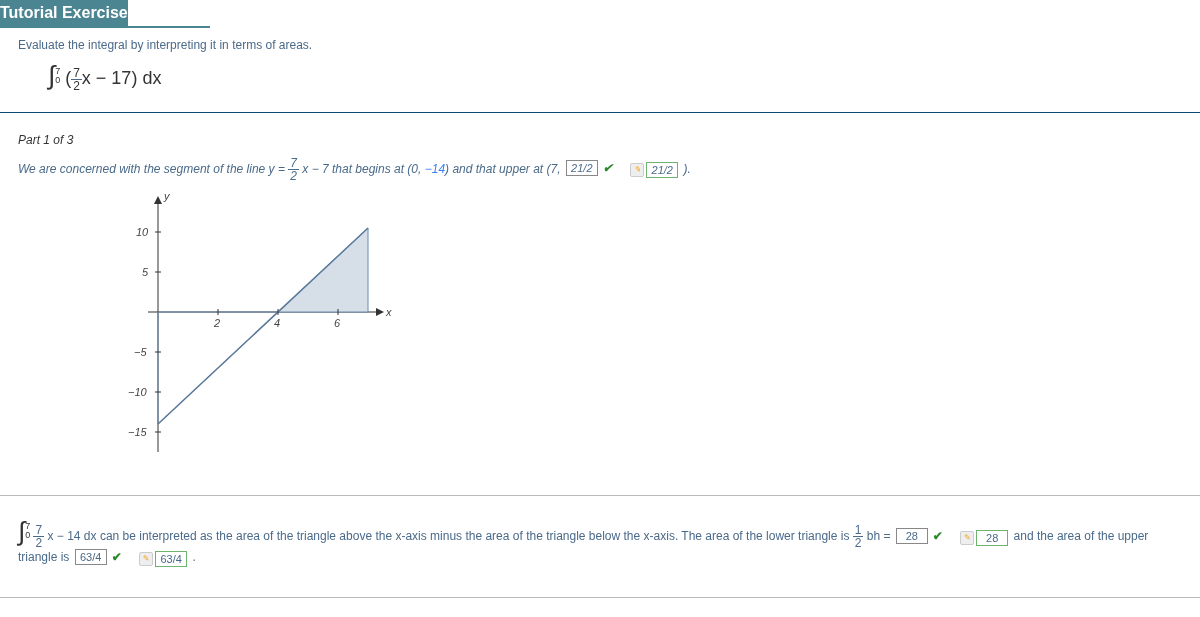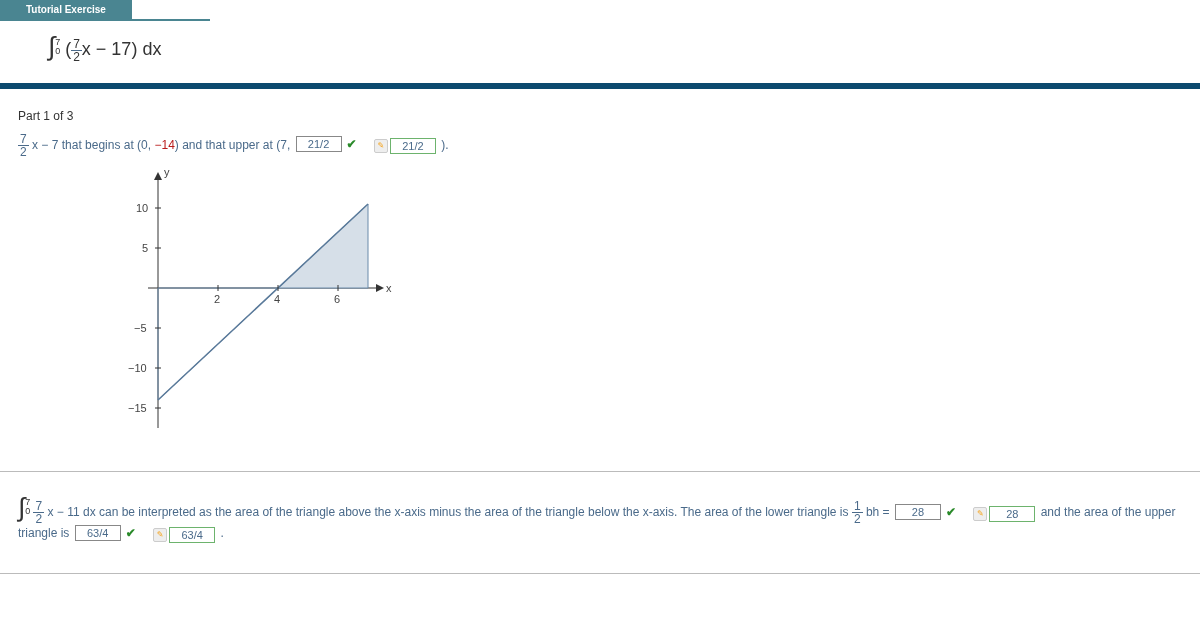--- a/index.html
+++ b/index.html
@@ -1,27 +1,27 @@
 <!DOCTYPE html>
 <html><head>
 <meta charset="utf-8">
 <style>
   body { margin:0; font-family: Arial, Helvetica, sans-serif; font-size:12px; color:#333; background:#fff; }
-  .tab { display:inline-block; background:#4a8591; color:#fff; padding:4px 26px; font-size:10px; font-weight:bold; }
+  .tab { display:inline-block; background:#4a8591; color:#fff; padding:4px 0; font-size:16px; font-weight:bold; }
   .tab-line { border-bottom:2px solid #4a8591; width:210px; }
   .section { padding:10px 18px 20px 18px; }
   .problem-text { color:#4a6a8a; margin-bottom:8px; }
   .math-integral { font-size:18px; margin-left:30px; color:#333; }
   .part-label { font-size:12px; color:#333; margin:6px 0 10px 0; }
   .line { color:#4a6a8a; }
   .frac { display:inline-block; vertical-align:middle; text-align:center; font-size:12px; line-height:1; }
   .frac .t { display:block; border-bottom:1px solid #4a6a8a; padding:0 2px; }
   .frac .b { display:block; padding:0 2px; }
-  .neg { color:#b91c1c; }
-  .ans-box { display:inline-block; border:1px solid #888; padding:1px 10px; font-size:11px; background:#fff; vertical-align:middle; min-width:24px; text-align:center; }
+  .neg { color:#3b82f6; }
+  .ans-box { display:inline-block; border:1px solid #888; padding:1px 3px; font-size:11px; background:#fff; vertical-align:middle; min-width:24px; text-align:center; }
   .check { color:#2a8a2a; font-weight:bold; margin-left:3px; }
   .pencil { display:inline-block; width:12px; height:12px; vertical-align:middle; background:#eee; border:1px solid #ccc; border-radius:2px; position:relative; font-size:8px; line-height:12px; text-align:center; color:#f5a623; }
   .ans-group { display:inline-flex; align-items:center; gap:2px; margin:0 2px; }
   .green-border { border:1px solid #6db36d; }
   hr.full { border:none; border-top:1px solid #bbb; margin:10px 0 20px 0; }
   .graph-wrap { margin-left:100px; }
   svg text { font-family: Arial; font-size:11px; fill:#444;}
   .int-sym { font-size:26px; display:inline-block; vertical-align:middle; position:relative; }
   .int-limits { display:inline-block; vertical-align:middle; font-size:9px; line-height:1; }
   .int-limits .up{display:block;} .int-limits .lo{display:block;}
@@ -30,35 +30,37 @@
   .mathblue { color:#4a6a8a; }
 </style>
 </head>
 <body>
 
 <div class="tab-line">
   <span class="tab">Tutorial Exercise</span>
 </div>
 
 <div class="section">
+  <div class="problem-text">Evaluate the integral by interpreting it in terms of areas.</div>
   <div class="math-integral">
     <span class="inline-int">
       <span class="int-sym">∫</span>
       <span class="int-limits">
           <span class="up">7</span>
           <span class="lo">0</span>
         </span>
     </span>
     (<span class="frac"><span class="t">7</span><span class="b">2</span></span><span>x − 17</span>) <span style="">dx</span>
   </div>
 </div>
 
-<div class="section" style="border-top:6px solid #0c4a6e; padding-top:14px;">
+<div class="section" style="border-top:1px solid #0c4a6e; padding-top:14px;font-style:italic;">
   <div class="part-label">Part 1 of 3</div>
   <div class="line">
+    <span>We are concerned with the segment of the line  y = </span>
     <span class="frac mathblue"><span class="t">7</span><span class="b">2</span></span>
     <span>x − 7  that begins at  (0, </span><span class="neg">−14</span><span>)  and that upper at  (7, </span>
     <span class="ans-group">
       <span class="ans-box">21/2</span>
       <span class="check">✔</span>
     </span>
     &nbsp;&nbsp;
     <span class="ans-group">
       <span class="pencil">✎</span>
       <span class="ans-box green-border">21/2</span>
@@ -110,21 +112,21 @@
 <div class="section" style="padding-top:0;">
   <div class="line">
     <span class="inline-int math">
       <span class="int-sym">∫</span>
       <span class="int-limits">
           <span class="up">7</span>
           <span class="lo">0</span>
         </span>
     </span>
     <span class="frac mathblue"><span class="t">7</span><span class="b">2</span></span>
-    <span class="mathblue">x − 11 dx  can be interpreted as the area of the triangle above the x-axis minus the area of the triangle below the x-axis. The area of the lower triangle is </span>
+    <span class="mathblue">x − 14 dx  can be interpreted as the area of the triangle above the x-axis minus the area of the triangle below the x-axis. The area of the lower triangle is </span>
     <span class="frac mathblue"><span class="t">1</span><span class="b">2</span></span>
     <span class="mathblue"> bh = </span>
     <span class="ans-group">
       <span class="ans-box">28</span>
       <span class="check">✔</span>
     </span>
     &nbsp;&nbsp;
     <span class="ans-group">
       <span class="pencil">✎</span>
       <span class="ans-box green-border">28</span>

